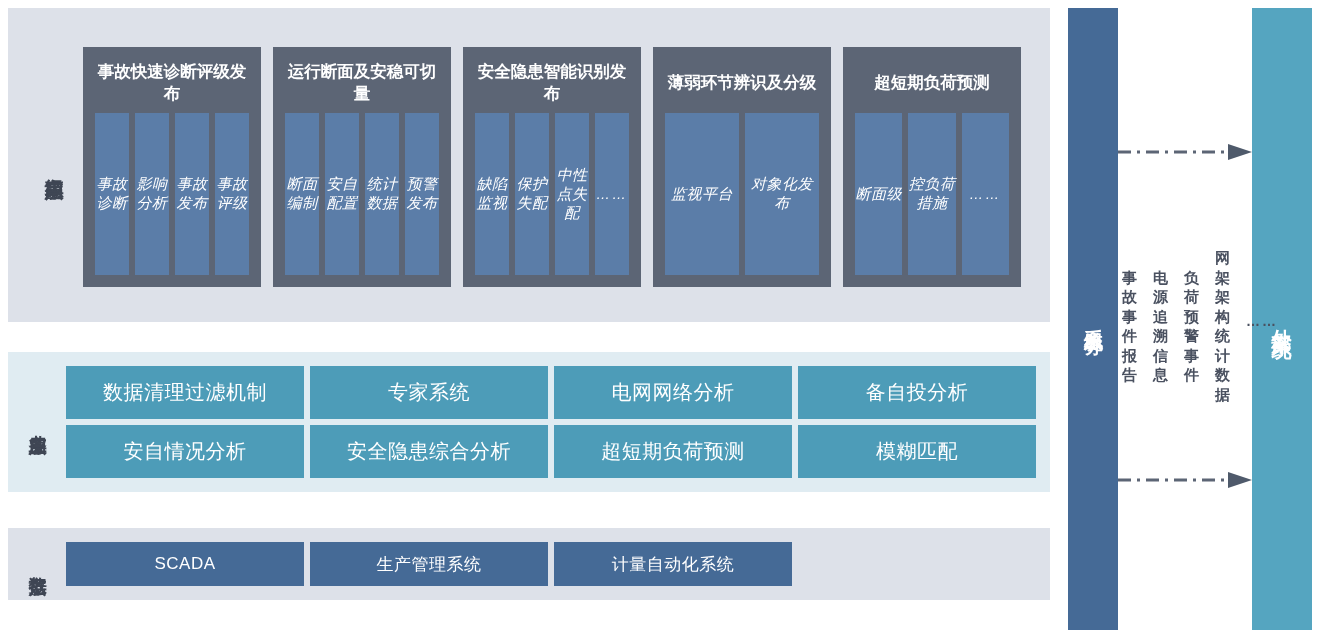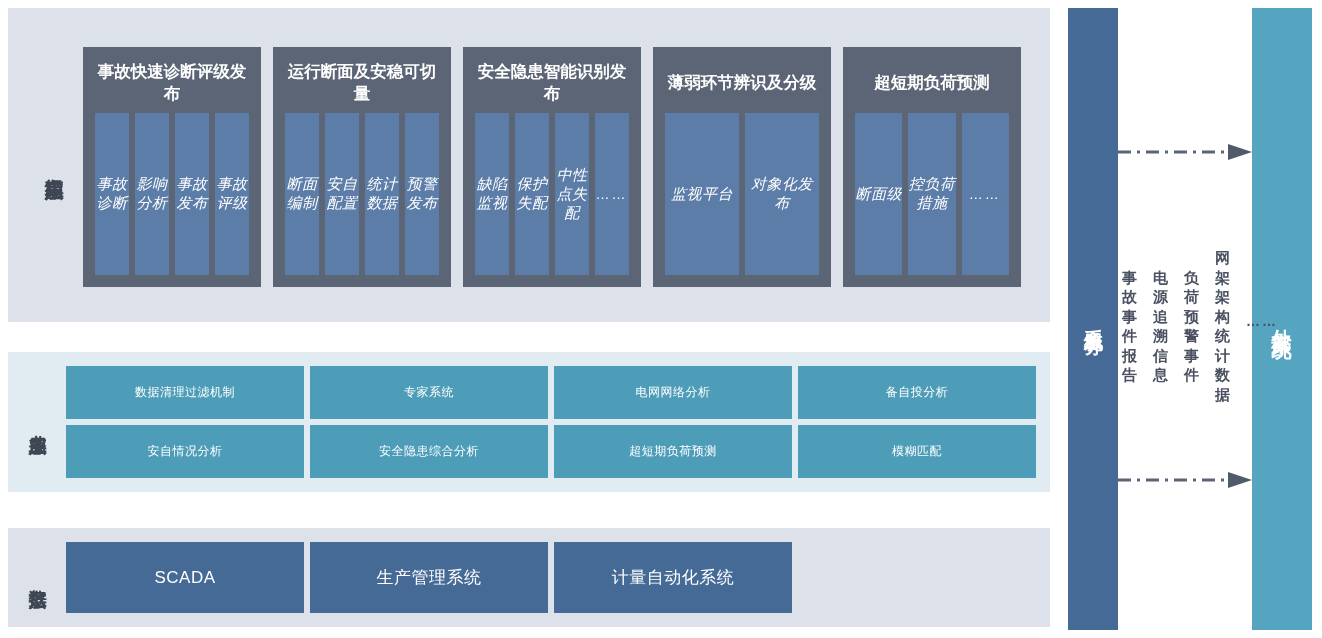--- a/index.html
+++ b/index.html
@@ -118,34 +118,34 @@
     display: grid;
     grid-template-columns: repeat(4, 1fr);
     grid-template-rows: repeat(2, 1fr);
     gap: 6px;
     padding: 14px 14px 14px 0;
     box-sizing: border-box;
   }
   .biz-cell {
     background: #4d9cb8;
     color: #ffffff;
-    font-size: 12px;
+    font-size: 20px;
     display: flex;
     align-items: center;
     justify-content: center;
     text-align: center;
     letter-spacing: 0.5px;
   }
 
   
   #layer-data {
     left: 8px;
     top: 528px;
     width: 1042px;
-    height: 99px;
+    height: 72px;
     background: #dde1e9;
   }
   #layer-data .layer-label { font-size: 18px; }
   .data-grid {
     flex: 1 1 auto;
     display: grid;
     grid-template-columns: repeat(4, 1fr);
     gap: 6px;
     padding: 14px 14px 14px 0;
     box-sizing: border-box;

